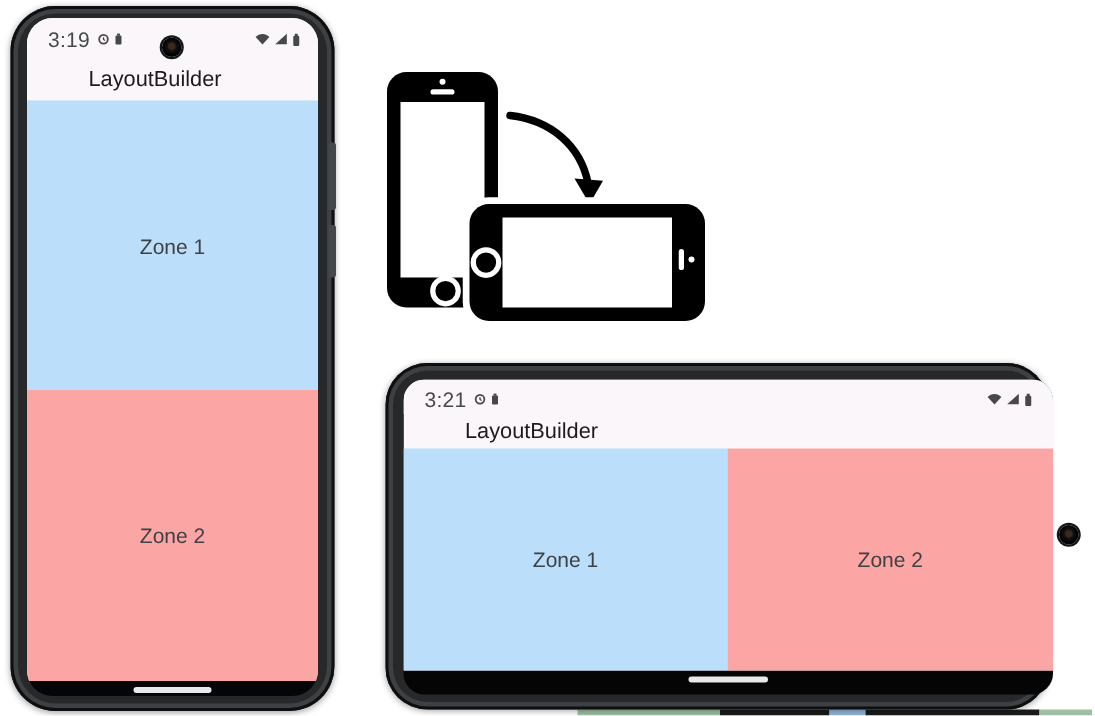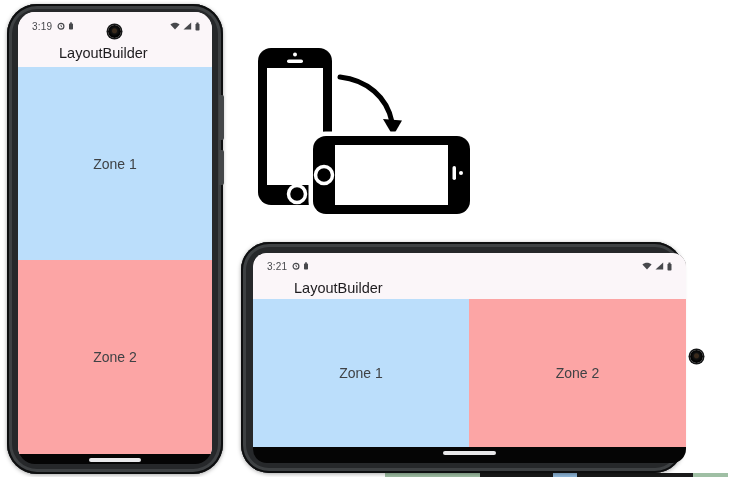--- a/index.html
+++ b/index.html
@@ -9,40 +9,40 @@
     font-family:"Liberation Sans", sans-serif;
   }
 
   
   .phone {
     position:absolute; background:#26282A;
     box-shadow: inset 0 0 0 2px #0E0F10, inset 0 0 0 5px #3E4143,
                 0 1px 4px rgba(0,0,0,0.35);
   }
   .phone-portrait { left:7px; top:4px; width:216px; height:470px; border-radius:30px; }
-  .phone-landscape { left:241px; top:242px; width:442px; height:231px; border-radius:28px; z-index:2; }
+  .phone-landscape { left:257px; top:242px; width:442px; height:231px; border-radius:28px; z-index:2; }
 
   
   .screen { position:absolute; background:#050505; overflow:hidden; }
   .pp-screen { left:11px; top:8px; width:194px; height:452px; border-radius:17px; }
   .pl-screen { left:12px; top:11px; width:433px; height:210px; border-radius:14px; }
 
   .surface { display:flex; flex-direction:column; background:#FBF6F9; }
   .pp-surface { height:442px; }
   .pl-surface { height:194px; }
 
   
   .statusbar {
     display:flex; align-items:center; justify-content:space-between;
     background:#FBF6F9; flex:0 0 auto;
   }
   .pp-statusbar { height:24px; padding:2px 12px 0 14px; }
   .pl-statusbar { height:20px; padding:3px 14px 0 14px; }
   .sb-group { display:flex; align-items:center; gap:3px; }
-  .sb-time { font-size:10px; color:#47484C; letter-spacing:0.2px; margin-right:2px; }
+  .sb-time { font-size:14px; color:#47484C; letter-spacing:0.2px; margin-right:2px; }
   .sb-icon { display:block; }
 
   
   .appbar { background:#FBF6F9; display:flex; align-items:center; flex:0 0 auto;margin-left:28px; }
   .pp-appbar { height:29px; padding-left:13px; }
   .pl-appbar { height:23px; padding-left:13px; }
   .appbar-title { font-size:14.5px; color:#1D1B1E; }
 
   
   .zone { display:flex; align-items:center; justify-content:center; }

